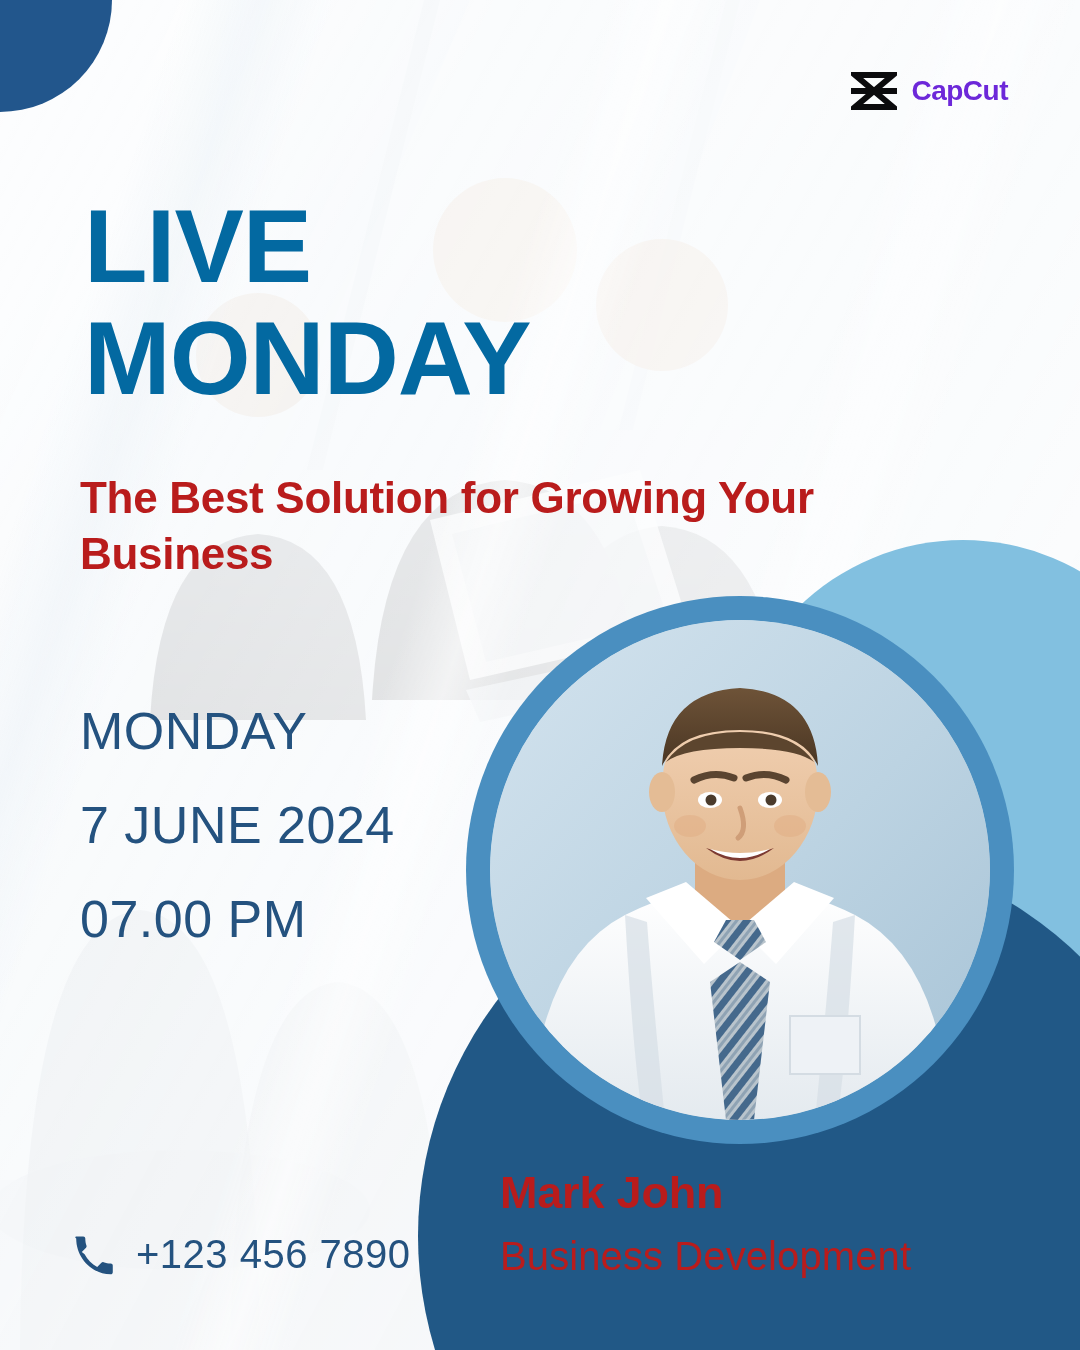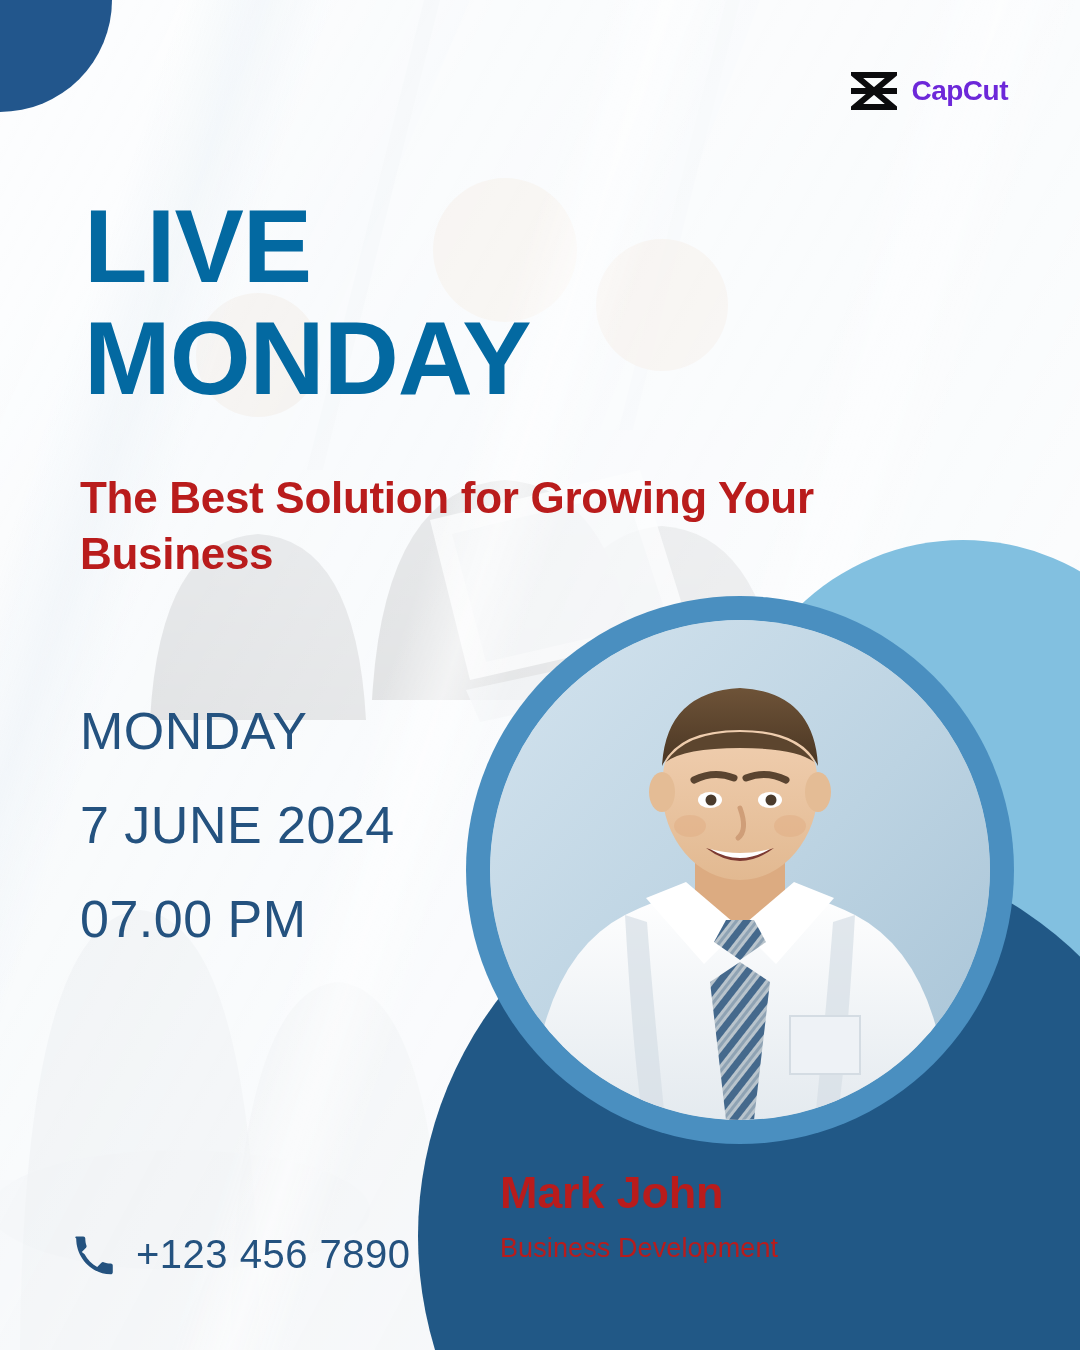--- a/index.html
+++ b/index.html
@@ -134,21 +134,21 @@
   .speaker{
     position:absolute; left:500px; top:1168px;
     width:520px; z-index:20;
     text-align:left; color:#b91c1c;
   }
   .speaker-name{
     font-size:45px; font-weight:bold; letter-spacing:-.2px;
     line-height:1.1;
   }
   .speaker-role{
-    font-size:27px; margin-top:16px; line-height:1.1;
+    font-size:40px; margin-top:16px; line-height:1.1;
     letter-spacing:.1px;
   }
 </style>
 </head>
 <body>
 
 <div class="poster">
 
   <div class="bg-photo">
     <svg viewBox="0 0 1080 1350" preserveAspectRatio="xMidYMid slice" aria-hidden="true">

